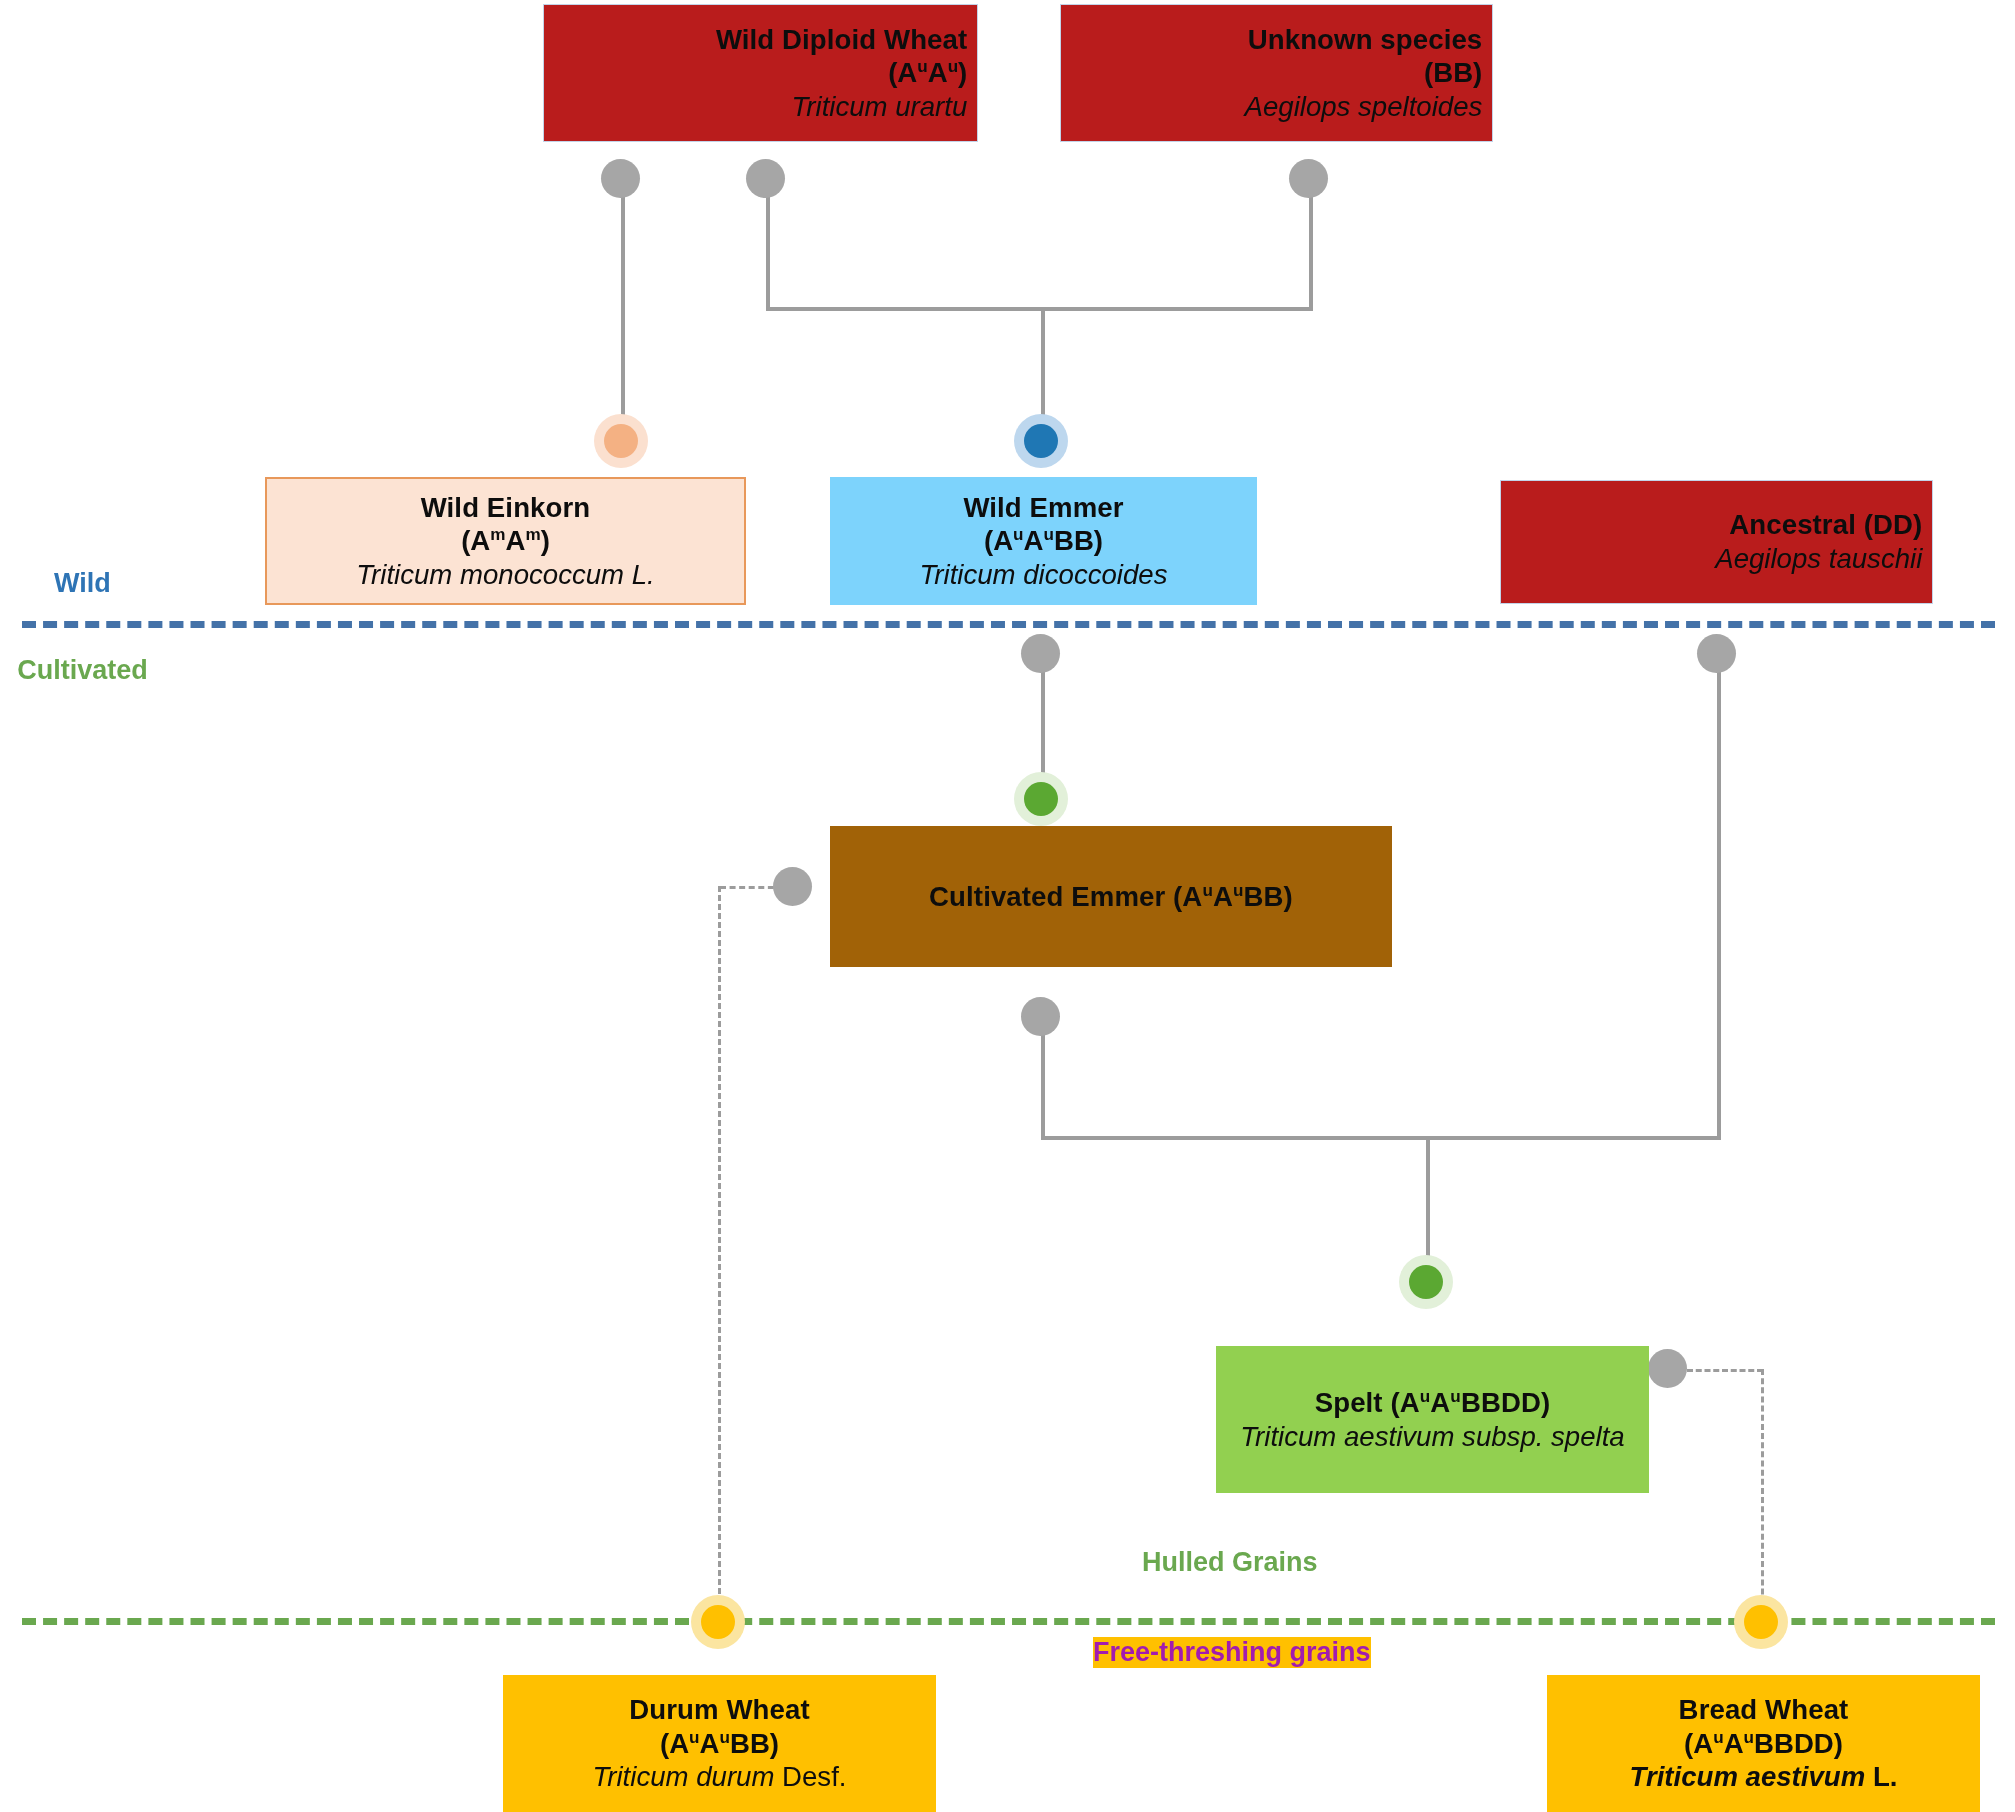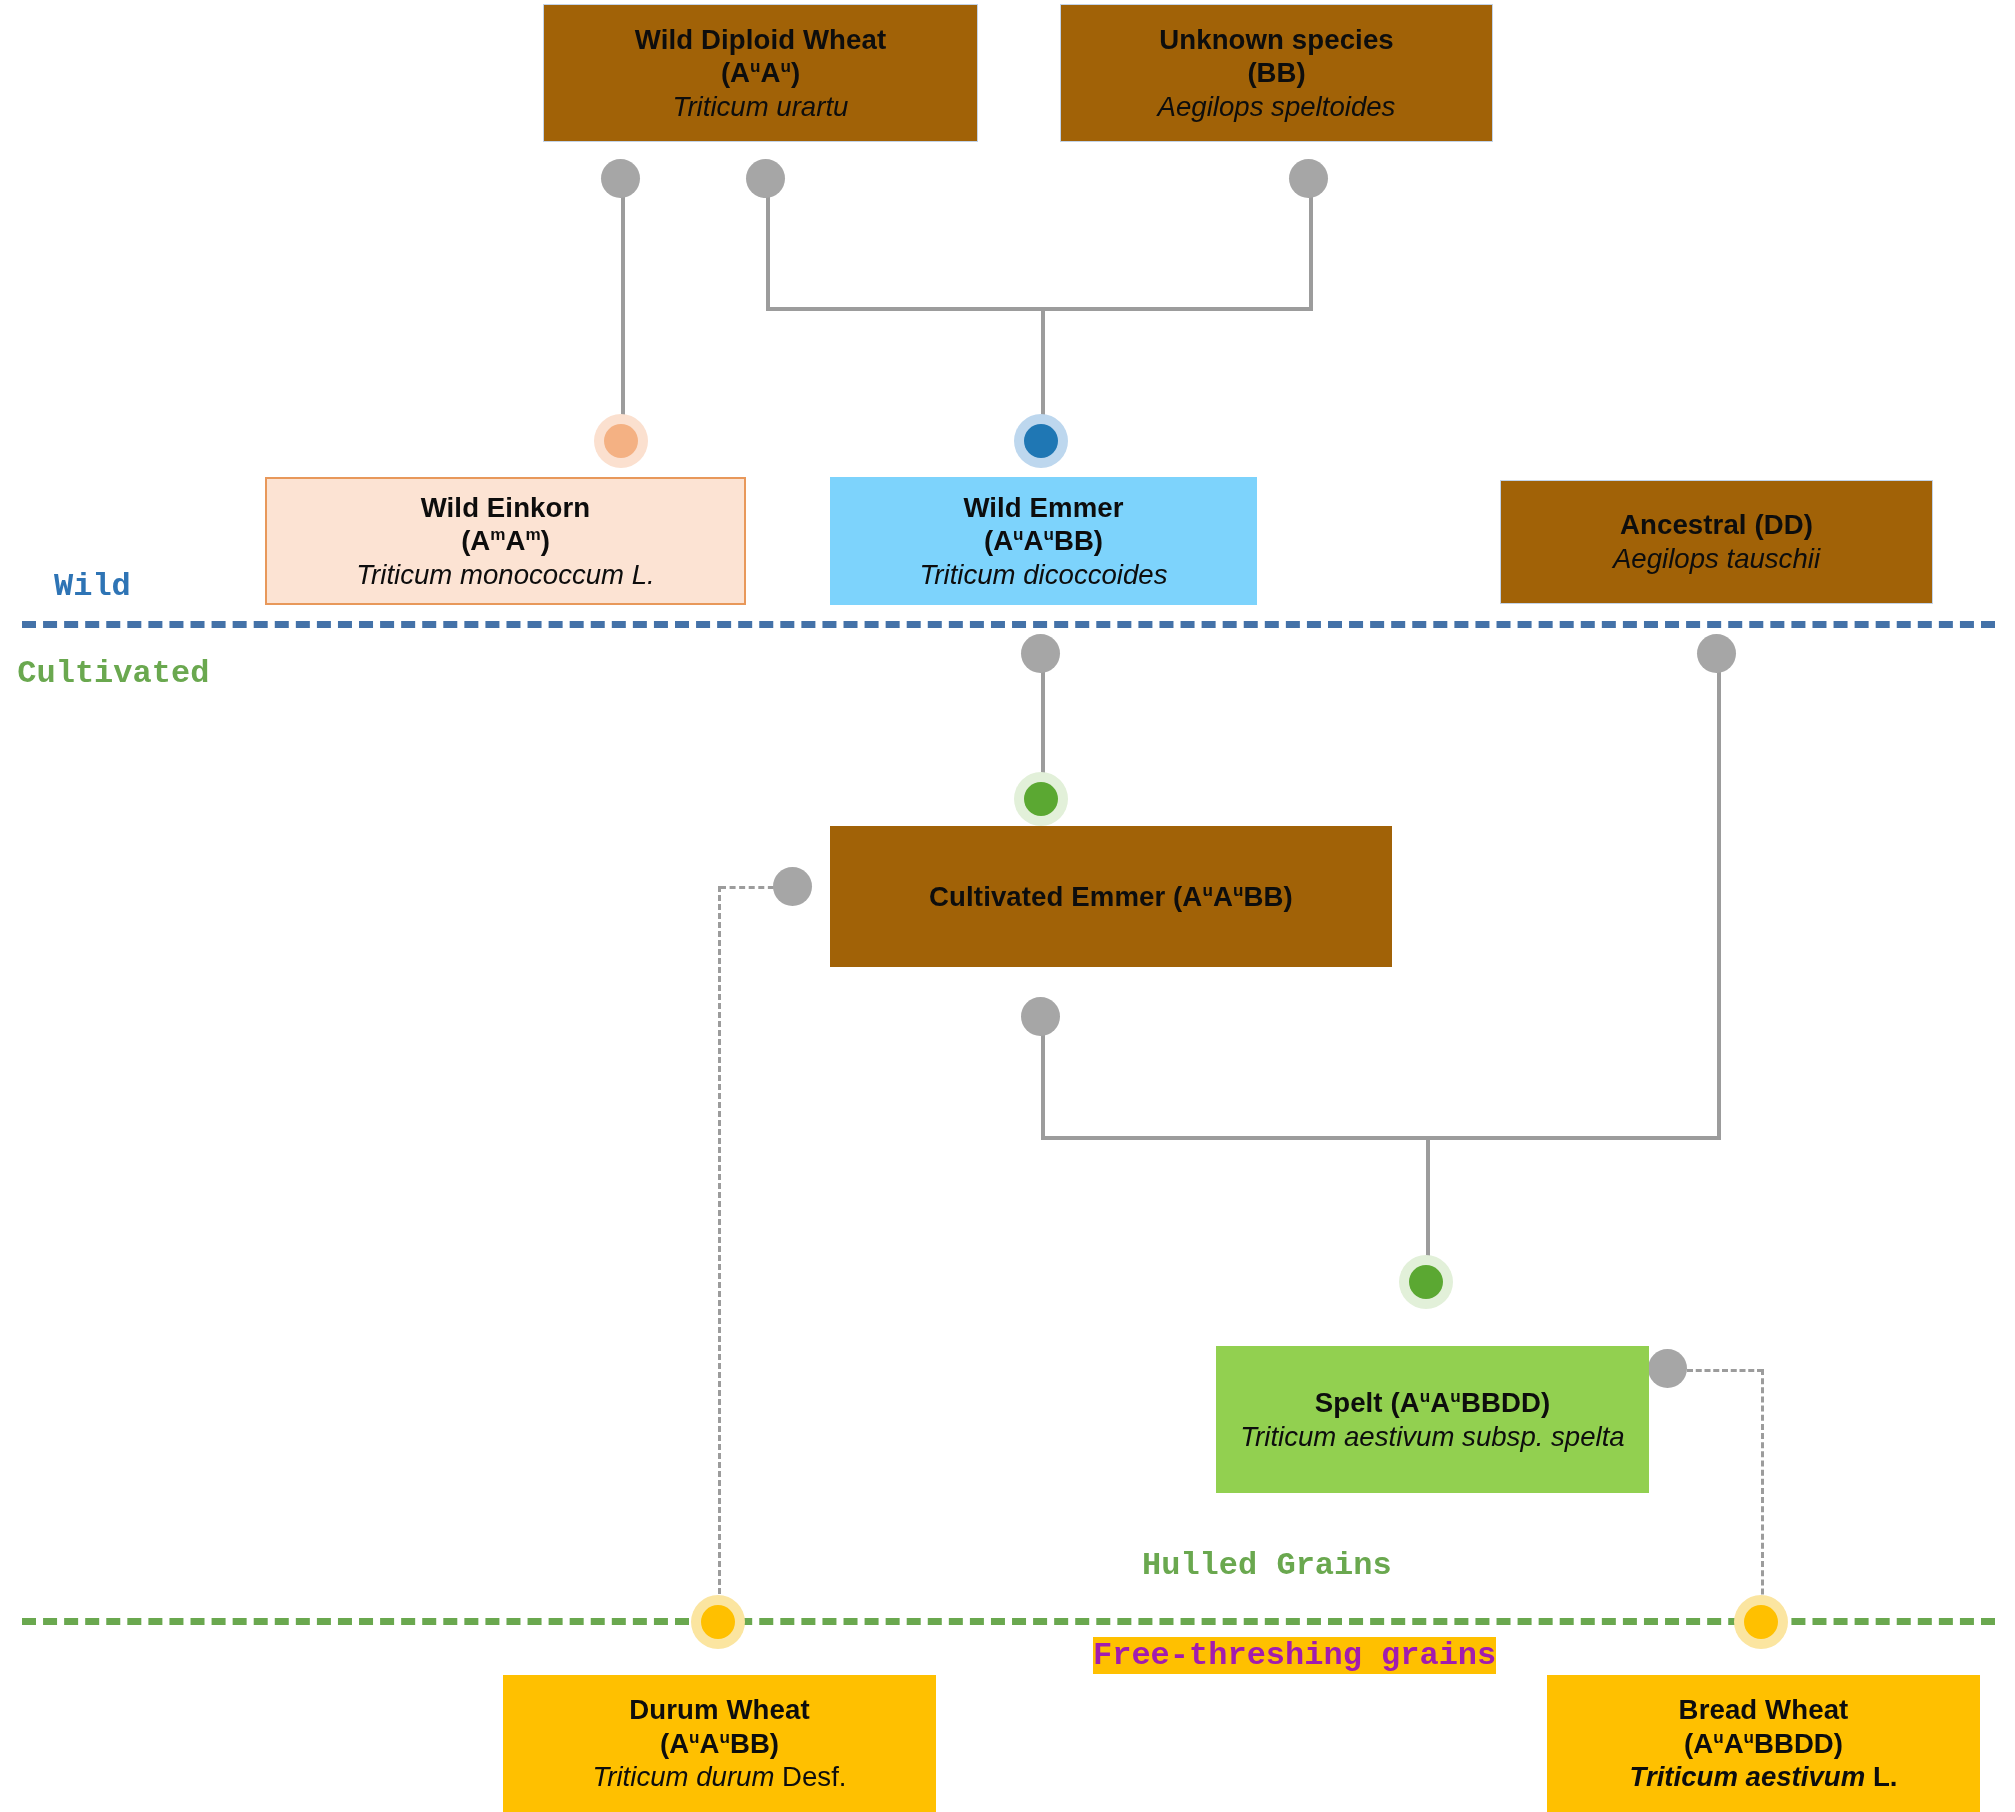--- a/index.html
+++ b/index.html
@@ -40,21 +40,21 @@
     font-style:italic;
     font-size:27.6px;
     white-space:nowrap;
   }
   .node-box .sci.wrap{white-space:normal;}
   .node-box .sci .rom{font-style:normal;}
   .node-box.bold-sci .sci{font-weight:bold;}
 
   .sup{font-size:0.62em; vertical-align:super; font-weight:bold;}
 
-  .pale-blue{background:#a16207;border:1.1px solid #c3d3e8;}
+  .pale-blue{background:#b91c1c;border:1.1px solid #c3d3e8;align-items:flex-end;}
   .peach{background:#fce3d3;border:2.2px solid #e8985a;}
   .mid-blue{background:#7dd3fc;border:none;}
   .lt-green{background:#a16207;border:none;}
   .br-green{background:#92d050;border:none;}
   .amber{background:#ffc000;border:none;}
 
   
   .ln{position:absolute;background:#9c9c9c;}
   .ln.v{width:3.8px;}
   .ln.h{height:3.8px;}
@@ -89,23 +89,22 @@
 
   
   .divider{position:absolute;height:0;}
   .divider.blue{border-top:7px dashed #4472a8;}
   .divider.green{border-top:7px dashed #6aa84f;}
 
   
   .zlabel{
     position:absolute;
     font-weight:bold;
-    font-size:32px;
-    white-space:nowrap;
-    font-family:Liberation Mono, monospace;
+    font-size:27px;
+    white-space:nowrap;
   }
   .zlabel.blue{color:#2e74b5;}
   .zlabel.green{color:#6aa84f;}
   .zlabel.amber{color:#a21caf;}
 </style>
 </head>
 <body>
 
 <div id="stage">
 

